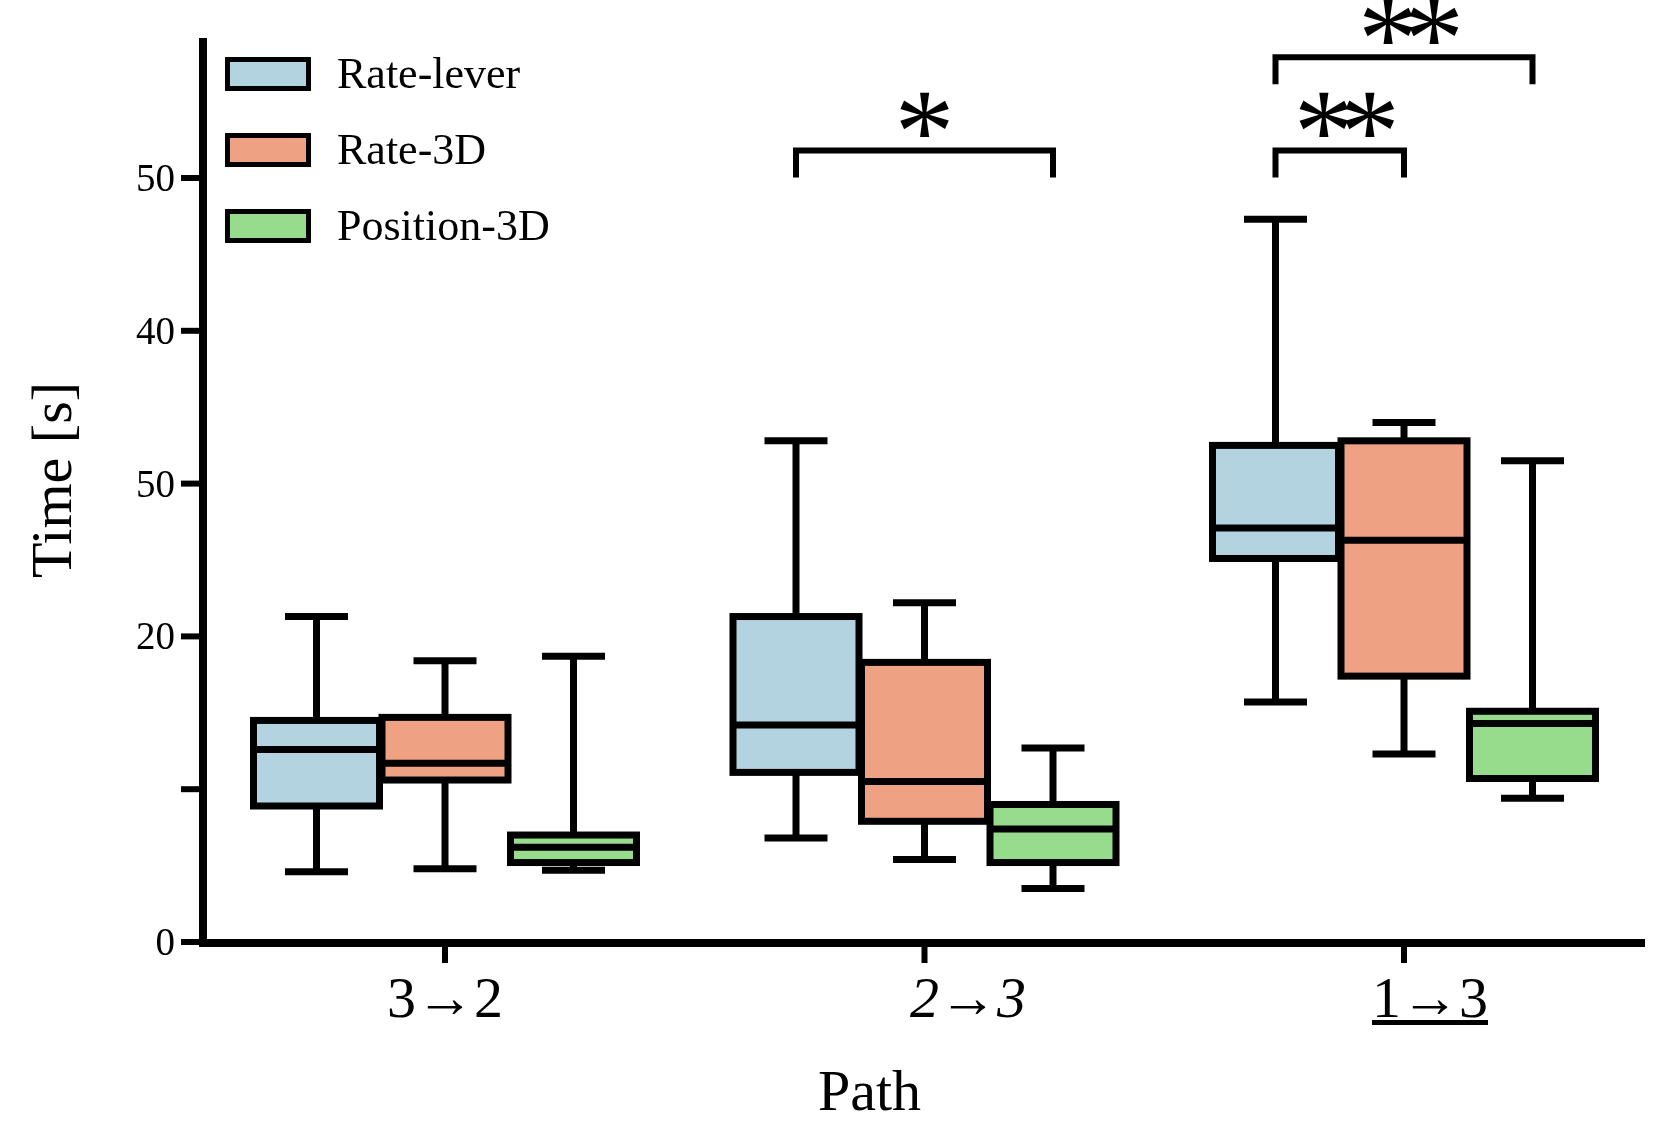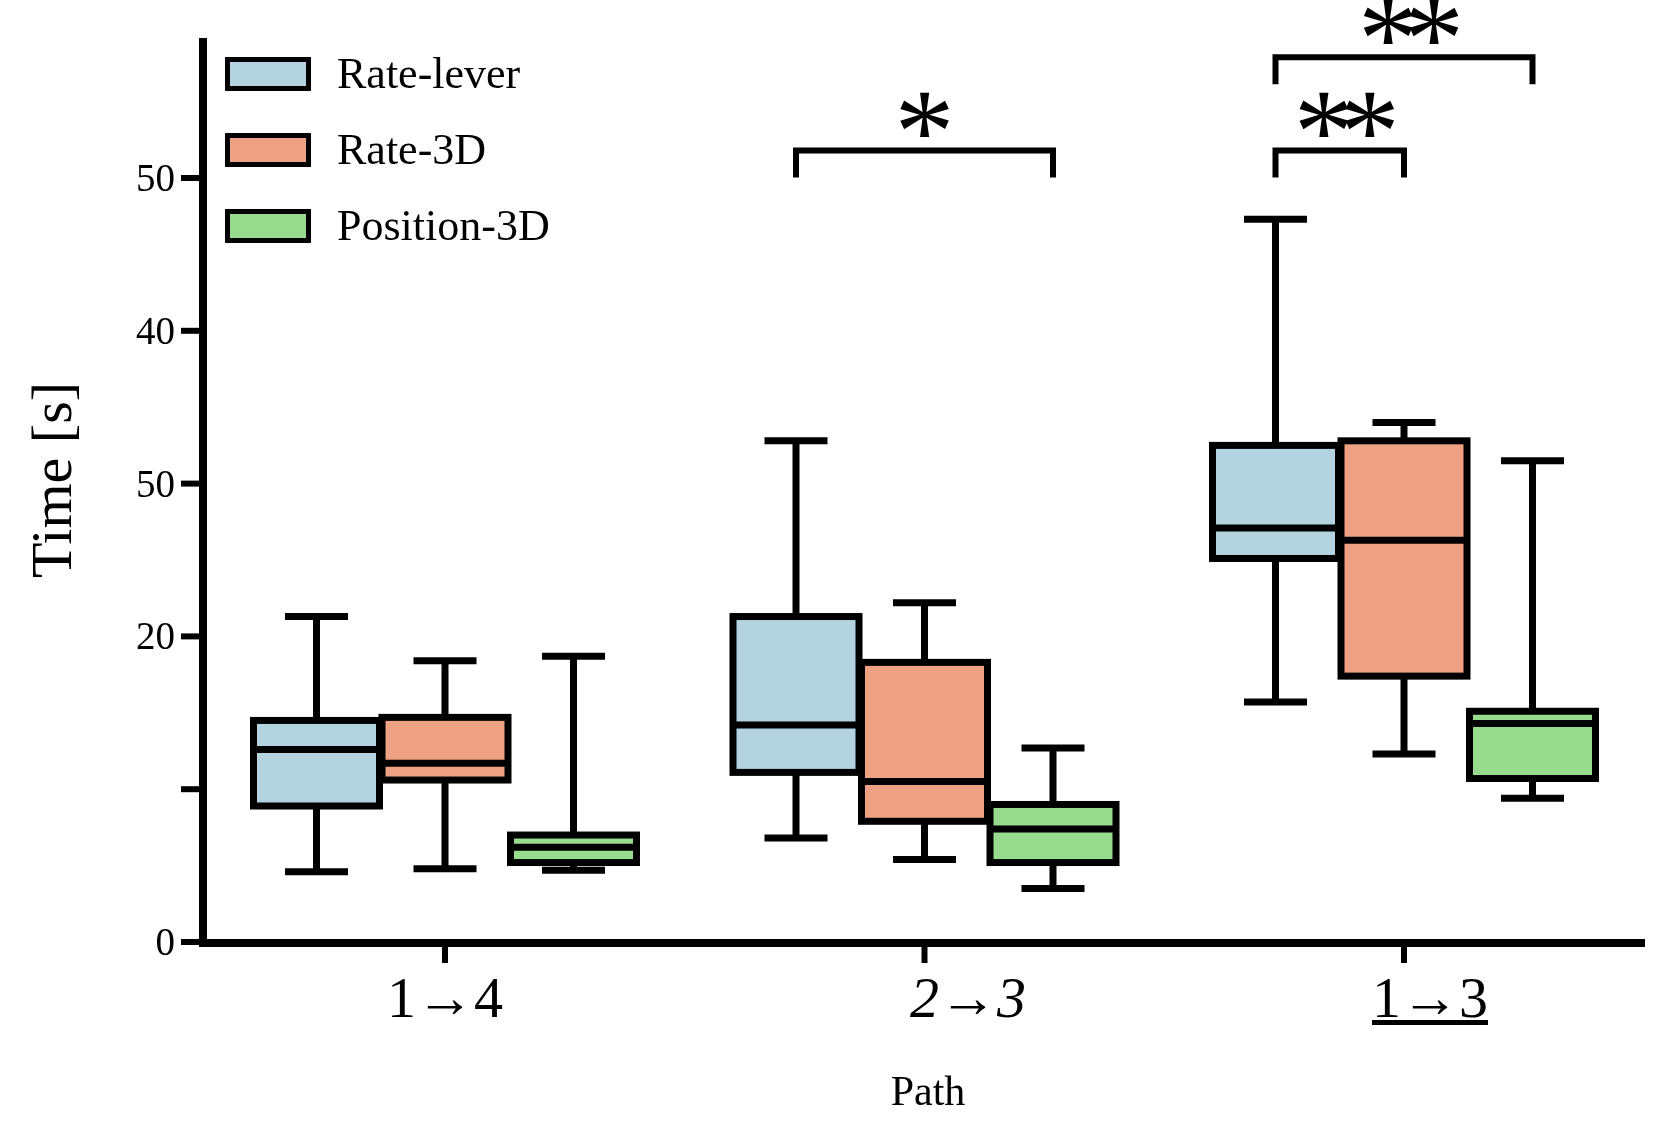--- a/index.html
+++ b/index.html
@@ -16,21 +16,21 @@
     position:absolute; width:220px; text-align:center;
     font-size:58px; height:64px; line-height:64px; top:966px;
   }
   .ylabel {
     position:absolute; left:-148px; top:445px; width:400px; height:70px;
     line-height:70px; text-align:center; font-size:58px;
     transform:rotate(-90deg);
   }
   .xlabel {
     position:absolute; left:818px; top:1058px; width:220px;
-    text-align:center; font-size:42px; line-height:66px;
+    font-size:58px; line-height:66px;
   }
   .legend { position:absolute; left:225px; top:36px; }
   .legend-row { display:flex; align-items:center; height:76px; }
   .swatch {
     width:86px; height:34px; border:5px solid #000;
     box-sizing:border-box; margin-right:26px; flex:0 0 auto;
   }
   .legend-label { font-size:44px; line-height:76px; white-space:nowrap; }
 </style>
 </head>
@@ -127,16 +127,16 @@
     <div class="legend-row">
       <span class="swatch" style="background: rgb(151, 220, 140);"></span>
       <span class="legend-label">Position-3D</span>
     </div>
   </div>
 <div class="ytick" style="top: 910px;">0</div>
     <div class="ytick" style="top: 604.4px;">20</div>
     <div class="ytick" style="top: 451.6px;">50</div>
     <div class="ytick" style="top: 298.8px;">40</div>
     <div class="ytick" style="top: 146px;">50</div>
-    <div class="xtick" style="left: 335px;">1→4</div>
+    <div class="xtick" style="left: 335px;">3→2</div>
     <div class="xtick" style="left: 858px; font-style: italic;">2→3</div>
     <div class="xtick" style="left: 1320px; text-decoration: underline;">1→3</div>
   </div>
 
 </body></html>

